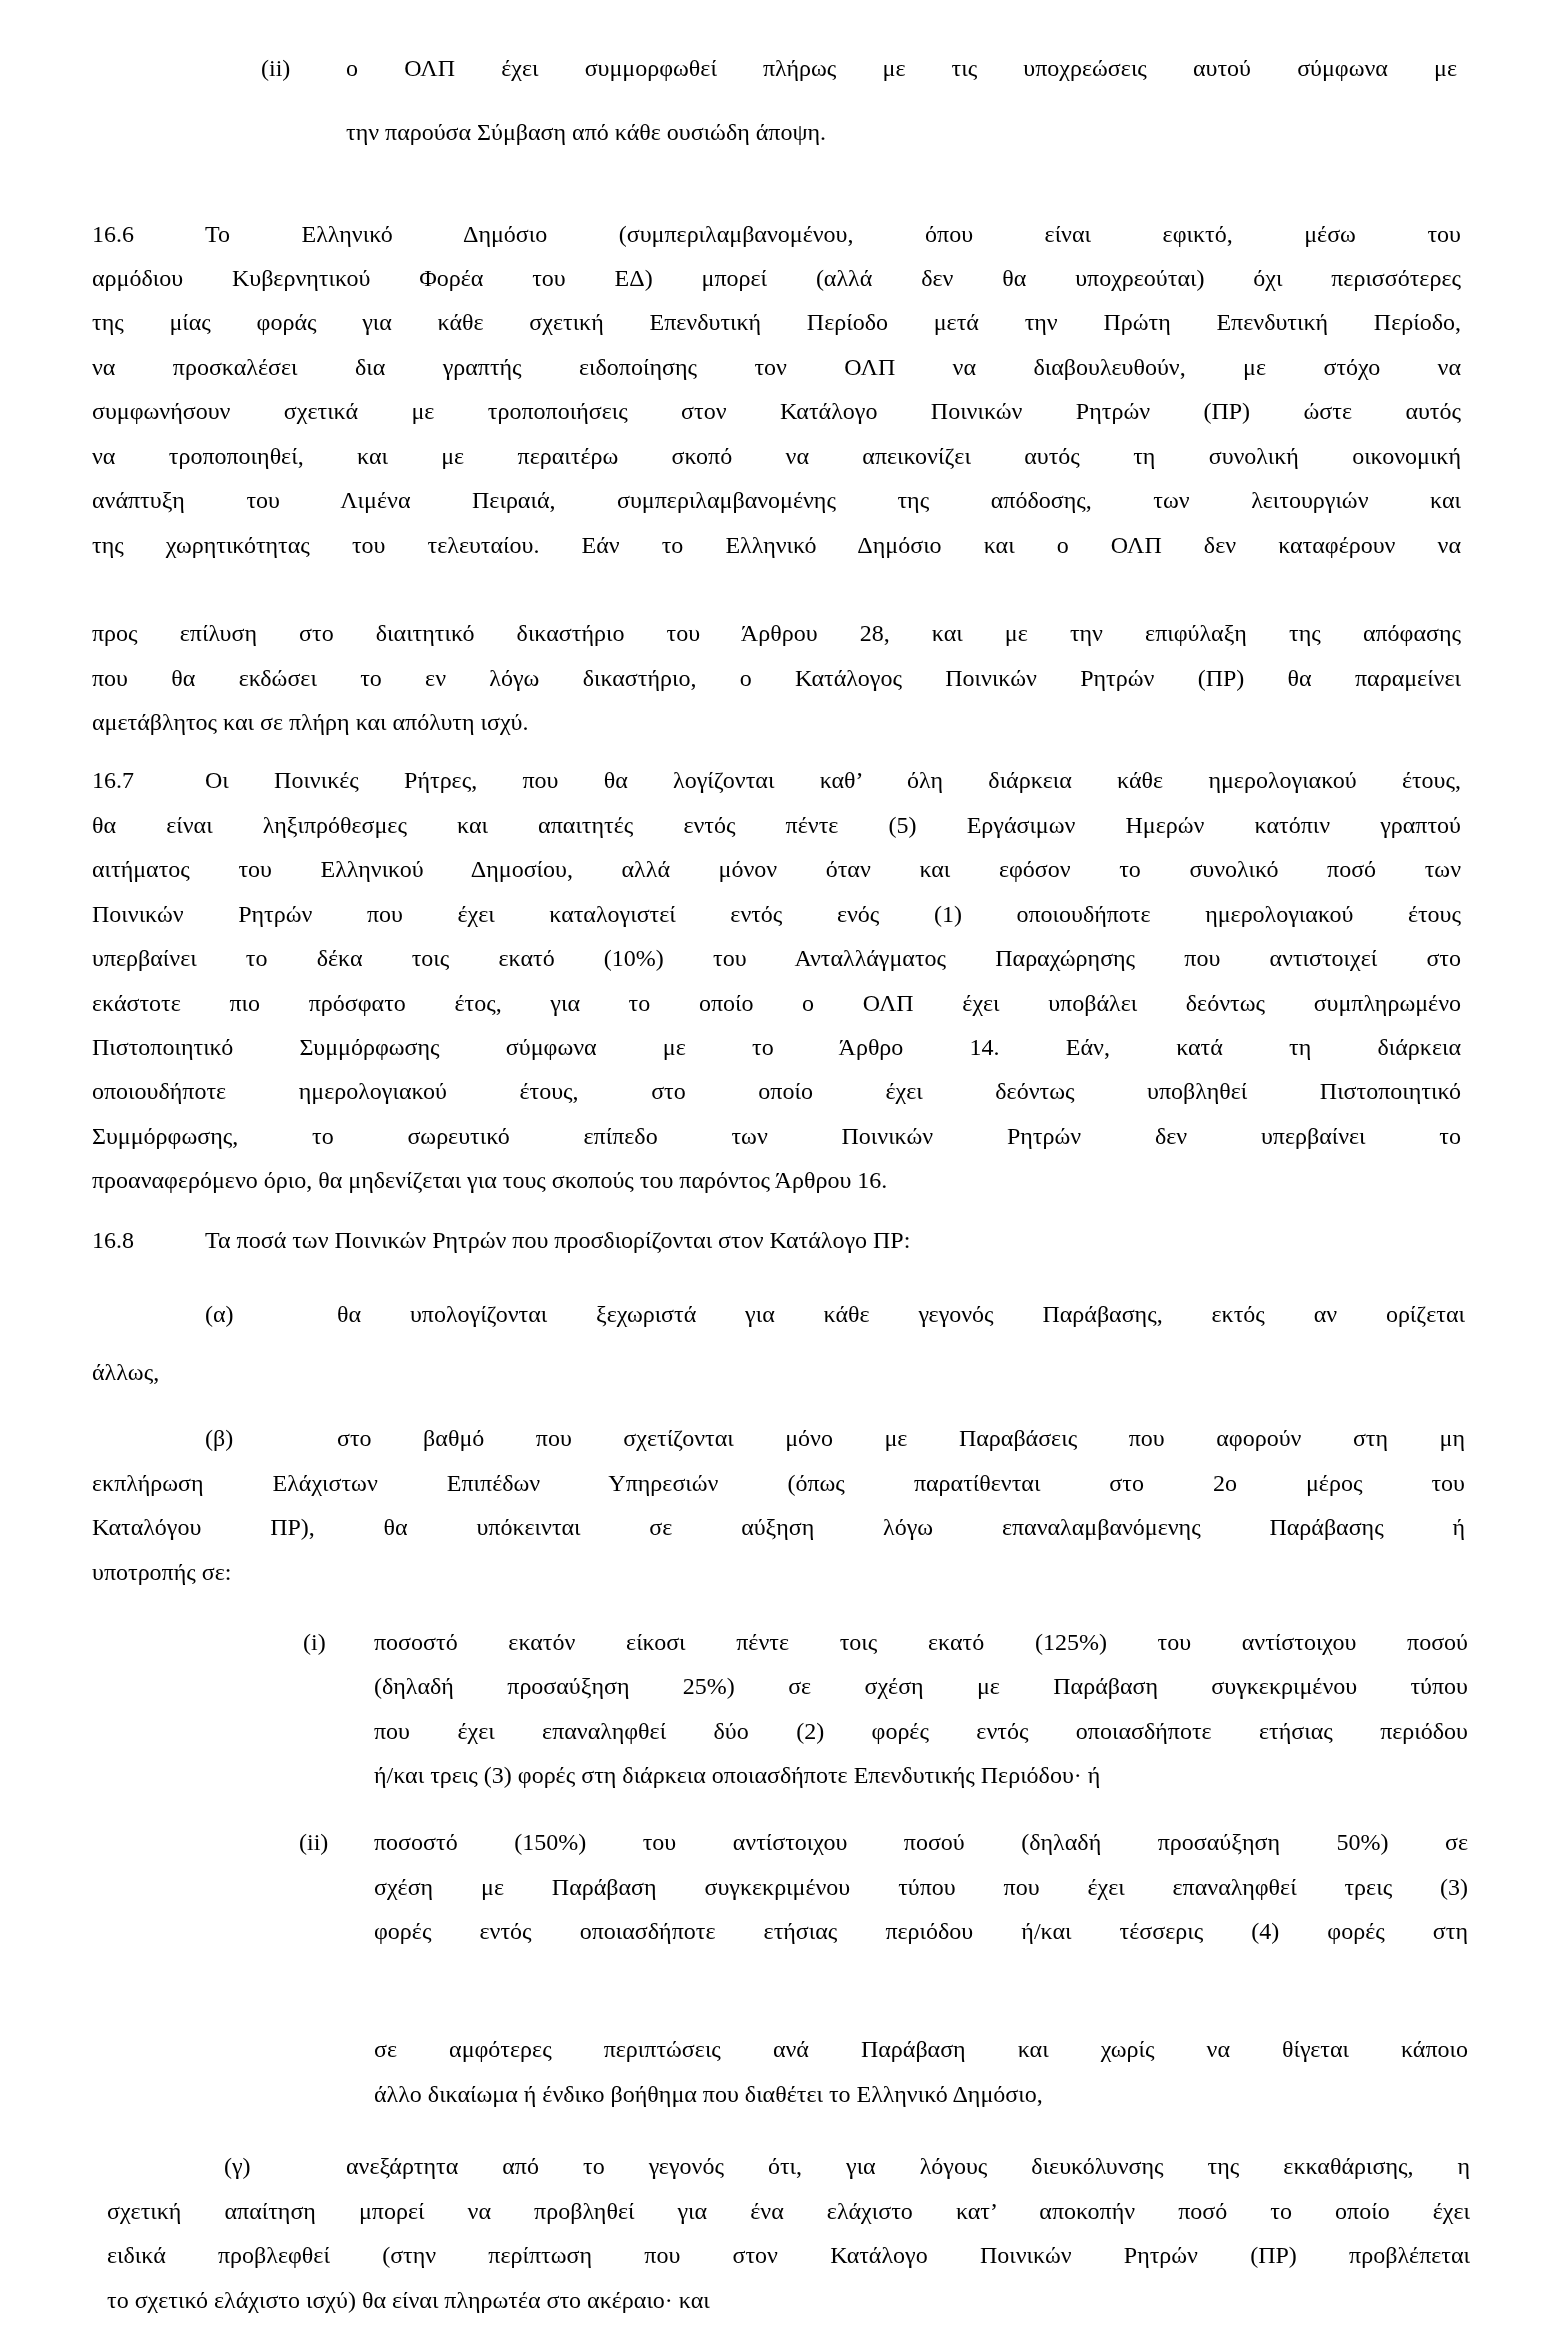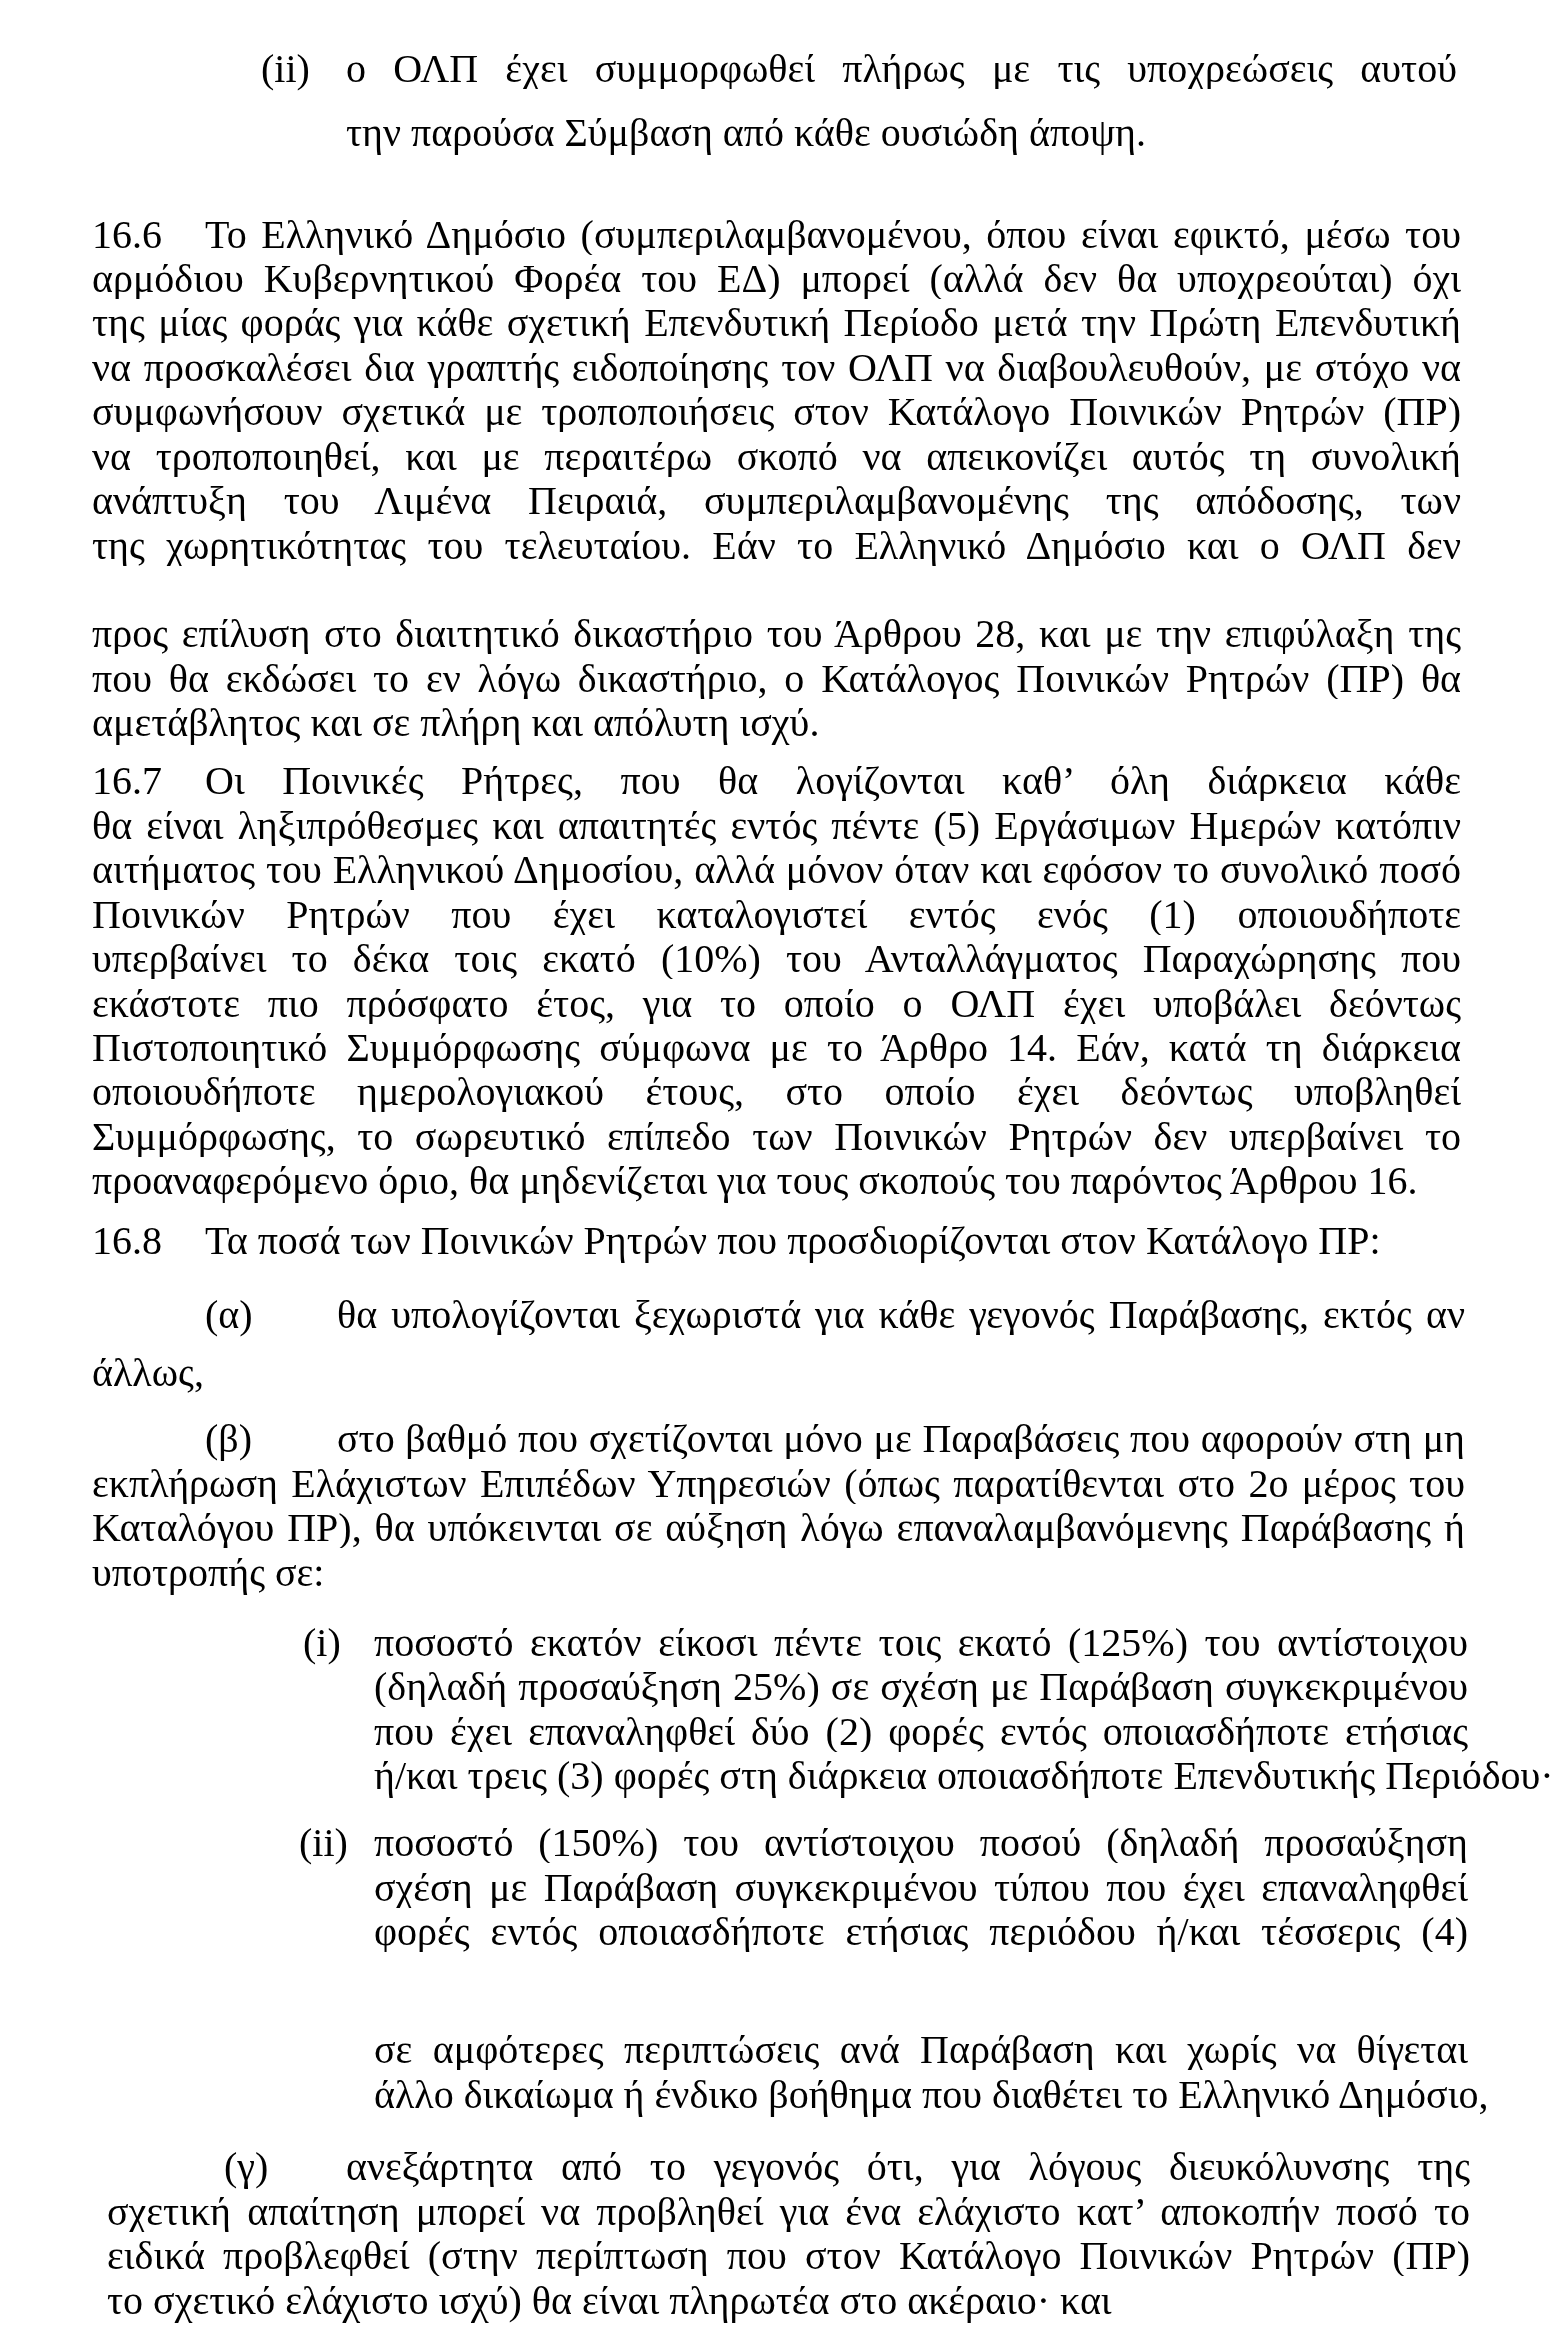--- a/index.html
+++ b/index.html
@@ -1,18 +1,18 @@
 <!DOCTYPE html>
 <html style="font-size:13.7px"><head>
 <meta charset="utf-8">
 <style>
   html, body { margin: 0; padding: 0; background: #ffffff; }
   body { width: 1564px; height: 2342px; position: relative; overflow: hidden; }
   .page { position: absolute; left: 0; top: 0; width: 1564px; height: 2342px; background: #fff; color: #000;
-          font-family: "Liberation Serif", "DejaVu Serif", serif; font-size: 40px; }
+          font-family: "Liberation Serif", "DejaVu Serif", serif; font-size: 24px; }
   .ln { position: absolute; white-space: nowrap; line-height: 41px; height: 41px; }
   .just { text-align: justify; text-align-last: justify; white-space: normal; overflow: hidden; }
   .num { position: absolute; line-height: 41px; }
 </style>
 </head>
 <body>
 
 <div class="page">
 
   <span class="num" style="left:261px;top:48px;">(ii)</span>

